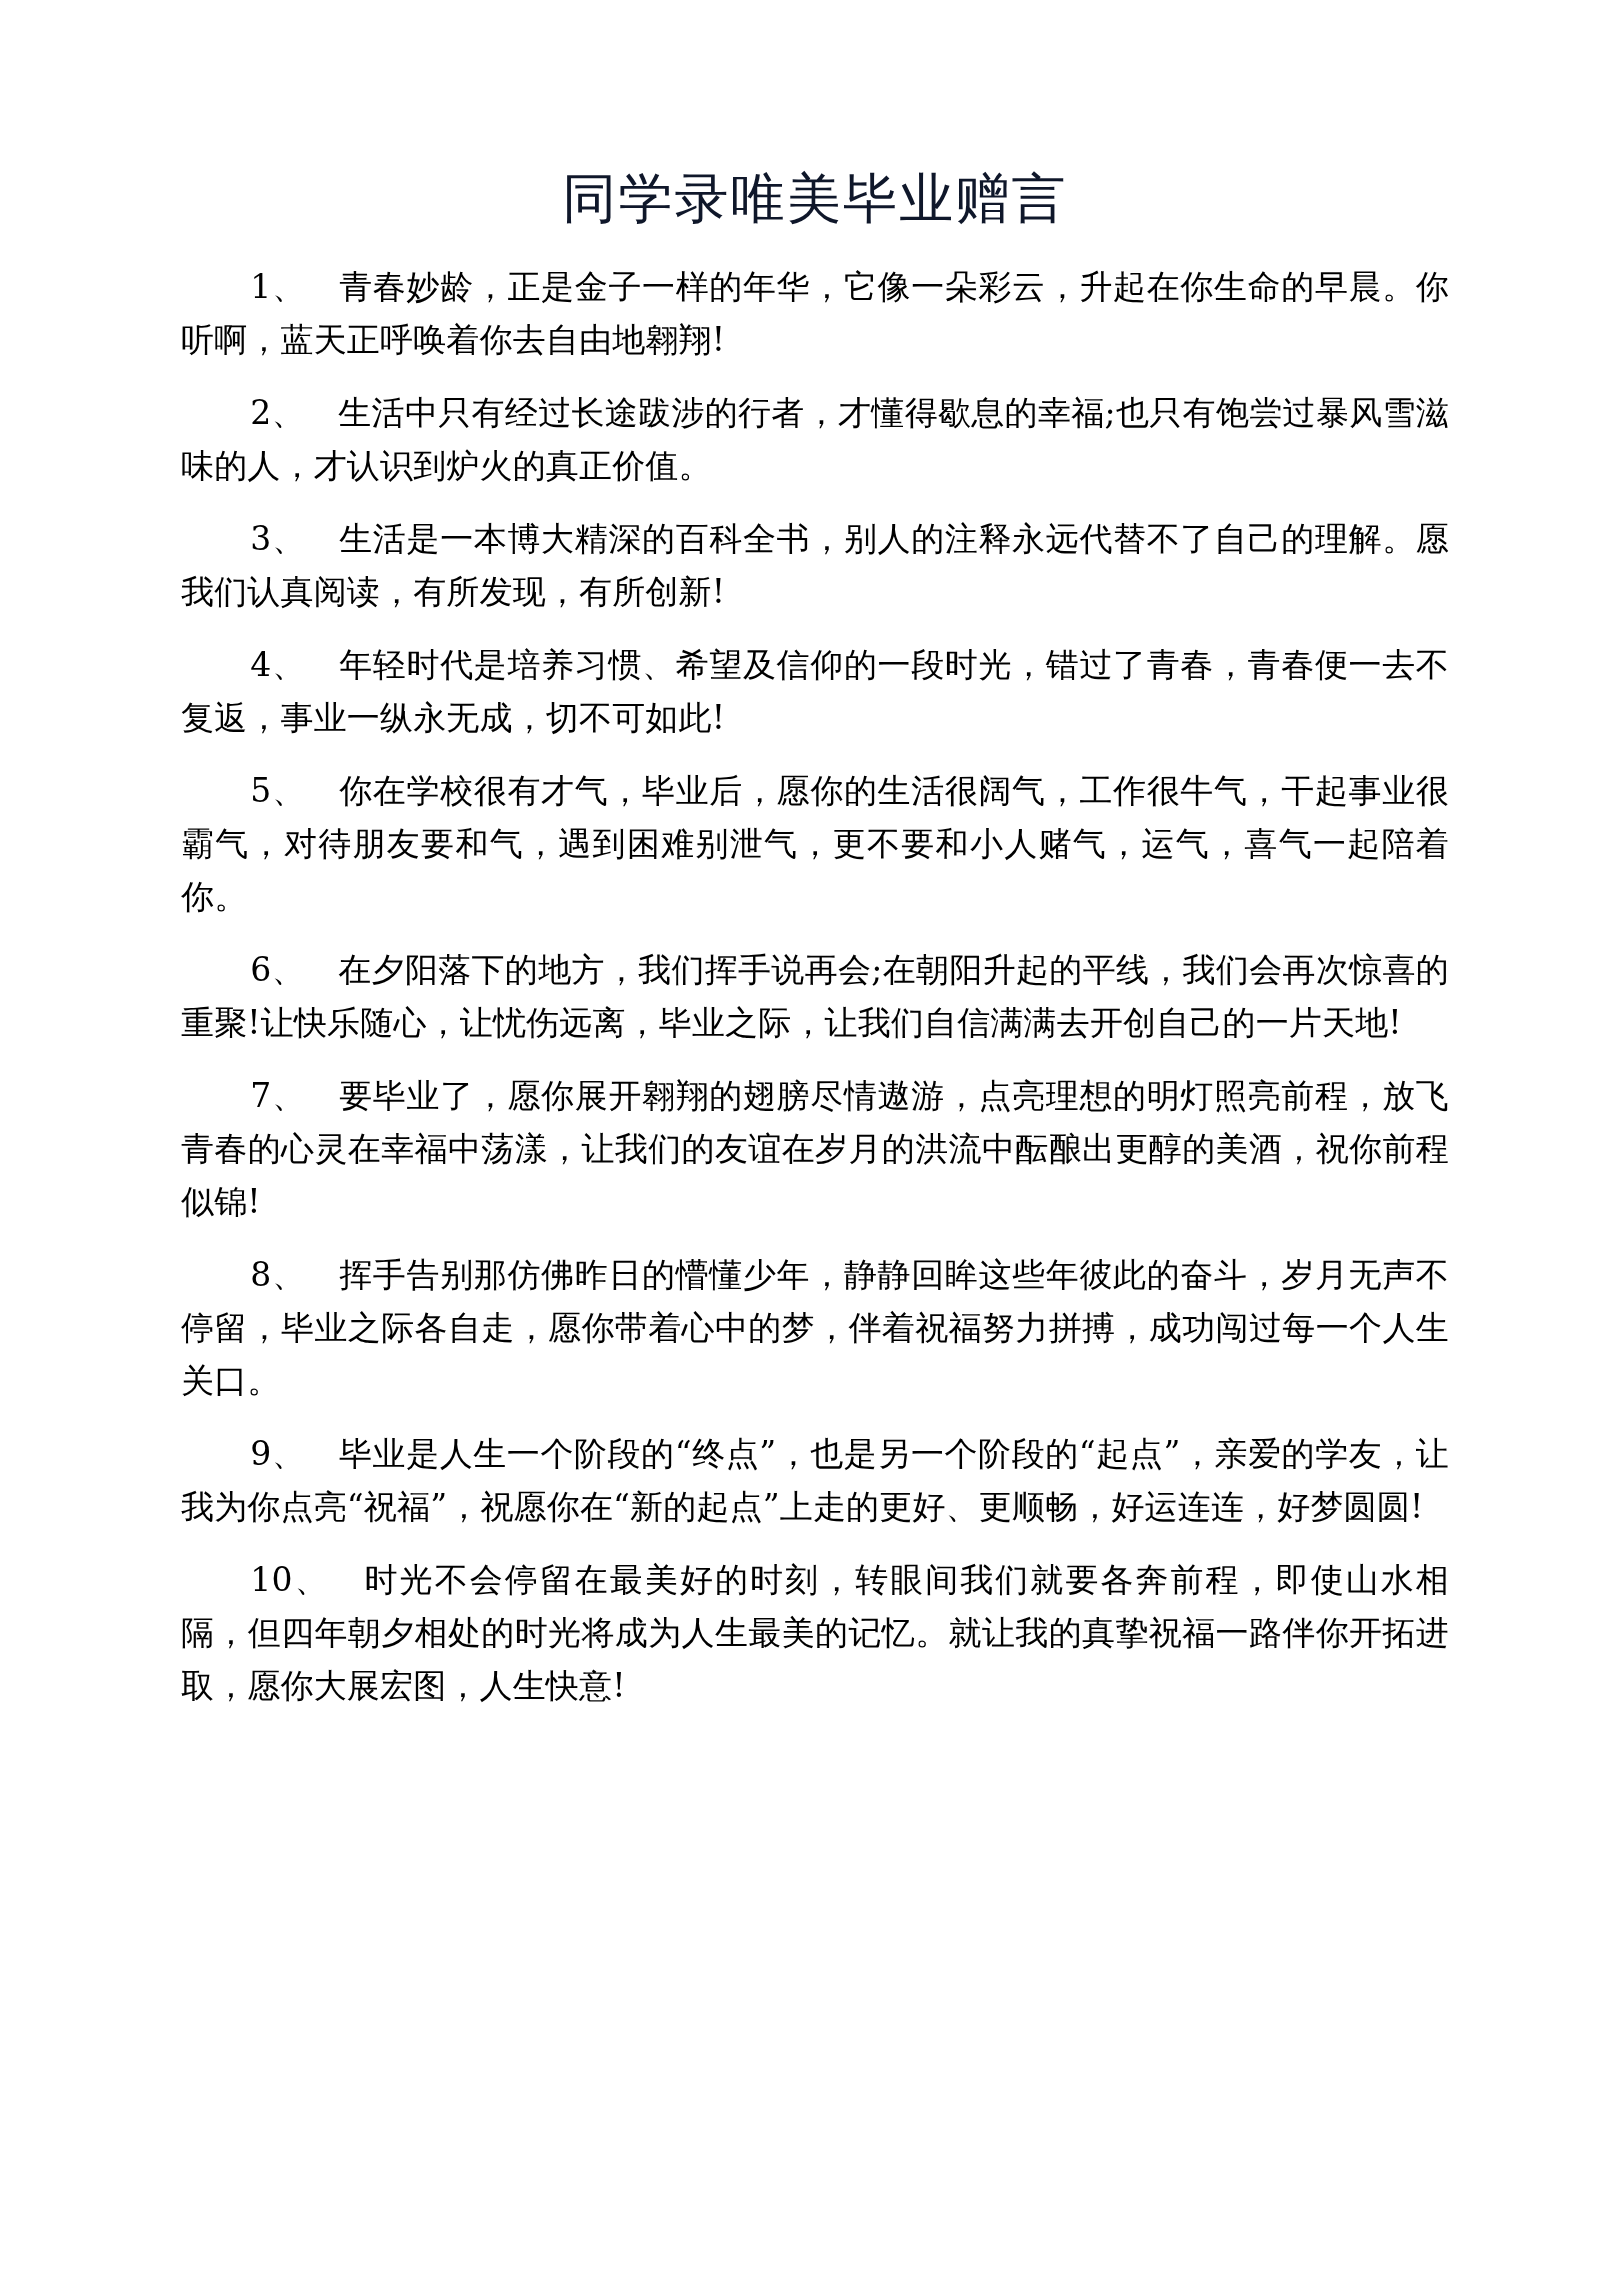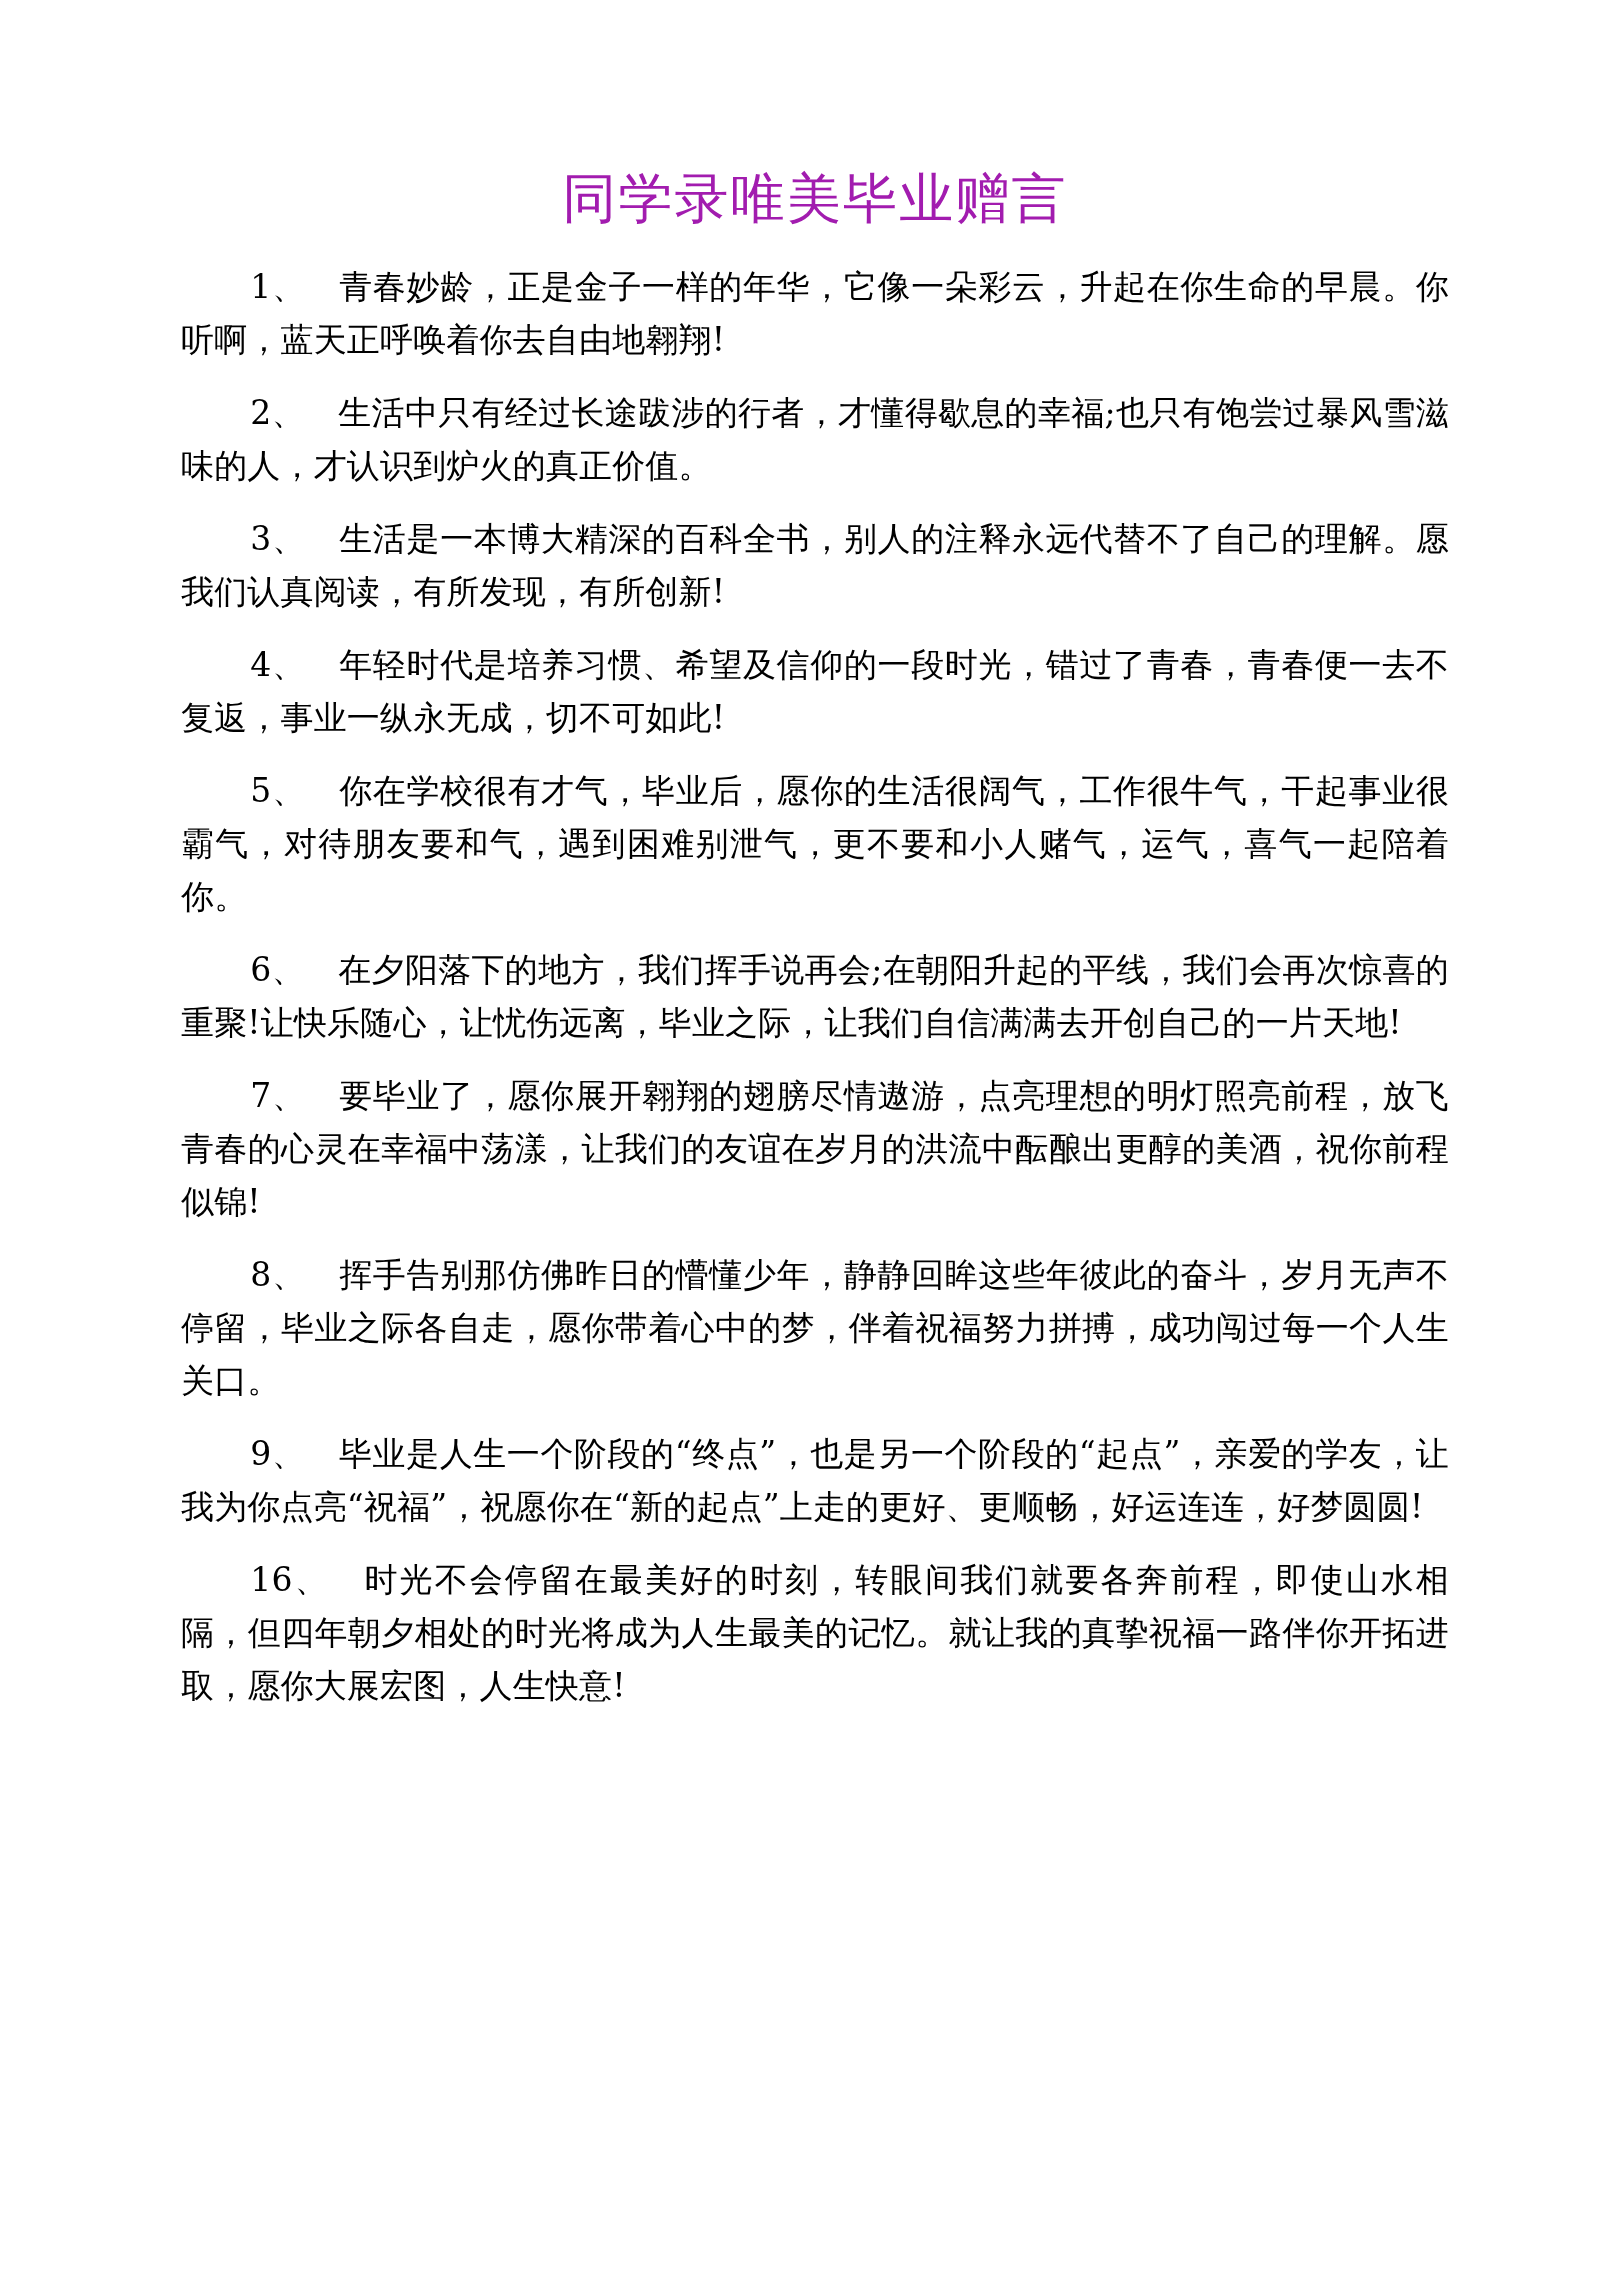--- a/index.html
+++ b/index.html
@@ -31,21 +31,21 @@
     width: 1268px;
   }
   .doc-title {
     font-family: "DejaVu Serif", "Liberation Serif", serif;
     font-size: 54px;
     line-height: 1.22;
     text-align: center;
     font-weight: 400;
     letter-spacing: 0.04em;
     margin: 0 0 28px 0;
-    color: #a21caf;
+    color: #0f172a;
     white-space: nowrap;
   }
   .para-list {
     margin: 0;
     padding: 0;
     list-style: none;
   }
   .para {
     font-family: "DejaVu Serif", "Liberation Serif", serif;
     font-size: 33px;
@@ -74,18 +74,18 @@
     <div class="para-list">
       <p class="para">1、　青春妙龄，正是金子一样的年华，它像一朵彩云，升起在你生命的早晨。你听啊，蓝天正呼唤着你去自由地翱翔!</p>
       <p class="para">2、　生活中只有经过长途跋涉的行者，才懂得歇息的幸福;也只有饱尝过暴风雪滋味的人，才认识到炉火的真正价值。</p>
       <p class="para">3、　生活是一本博大精深的百科全书，别人的注释永远代替不了自己的理解。愿我们认真阅读，有所发现，有所创新!</p>
       <p class="para">4、　年轻时代是培养习惯、希望及信仰的一段时光，错过了青春，青春便一去不复返，事业一纵永无成，切不可如此!</p>
       <p class="para">5、　你在学校很有才气，毕业后，愿你的生活很阔气，工作很牛气，干起事业很霸气，对待朋友要和气，遇到困难别泄气，更不要和小人赌气，运气，喜气一起陪着你。</p>
       <p class="para">6、　在夕阳落下的地方，我们挥手说再会;在朝阳升起的平线，我们会再次惊喜的重聚!让快乐随心，让忧伤远离，毕业之际，让我们自信满满去开创自己的一片天地!</p>
       <p class="para">7、　要毕业了，愿你展开翱翔的翅膀尽情遨游，点亮理想的明灯照亮前程，放飞青春的心灵在幸福中荡漾，让我们的友谊在岁月的洪流中酝酿出更醇的美酒，祝你前程似锦!</p>
       <p class="para">8、　挥手告别那仿佛昨日的懵懂少年，静静回眸这些年彼此的奋斗，岁月无声不停留，毕业之际各自走，愿你带着心中的梦，伴着祝福努力拼搏，成功闯过每一个人生关口。</p>
       <p class="para">9、　毕业是人生一个阶段的“终点”，也是另一个阶段的“起点”，亲爱的学友，让我为你点亮“祝福”，祝愿你在“新的起点”上走的更好、更顺畅，好运连连，好梦圆圆!</p>
-      <p class="para">16、　时光不会停留在最美好的时刻，转眼间我们就要各奔前程，即使山水相隔，但四年朝夕相处的时光将成为人生最美的记忆。就让我的真挚祝福一路伴你开拓进取，愿你大展宏图，人生快意!</p>
+      <p class="para">10、　时光不会停留在最美好的时刻，转眼间我们就要各奔前程，即使山水相隔，但四年朝夕相处的时光将成为人生最美的记忆。就让我的真挚祝福一路伴你开拓进取，愿你大展宏图，人生快意!</p>
     </div>
 
   </div>
 </div>
 
 
 </body></html>

